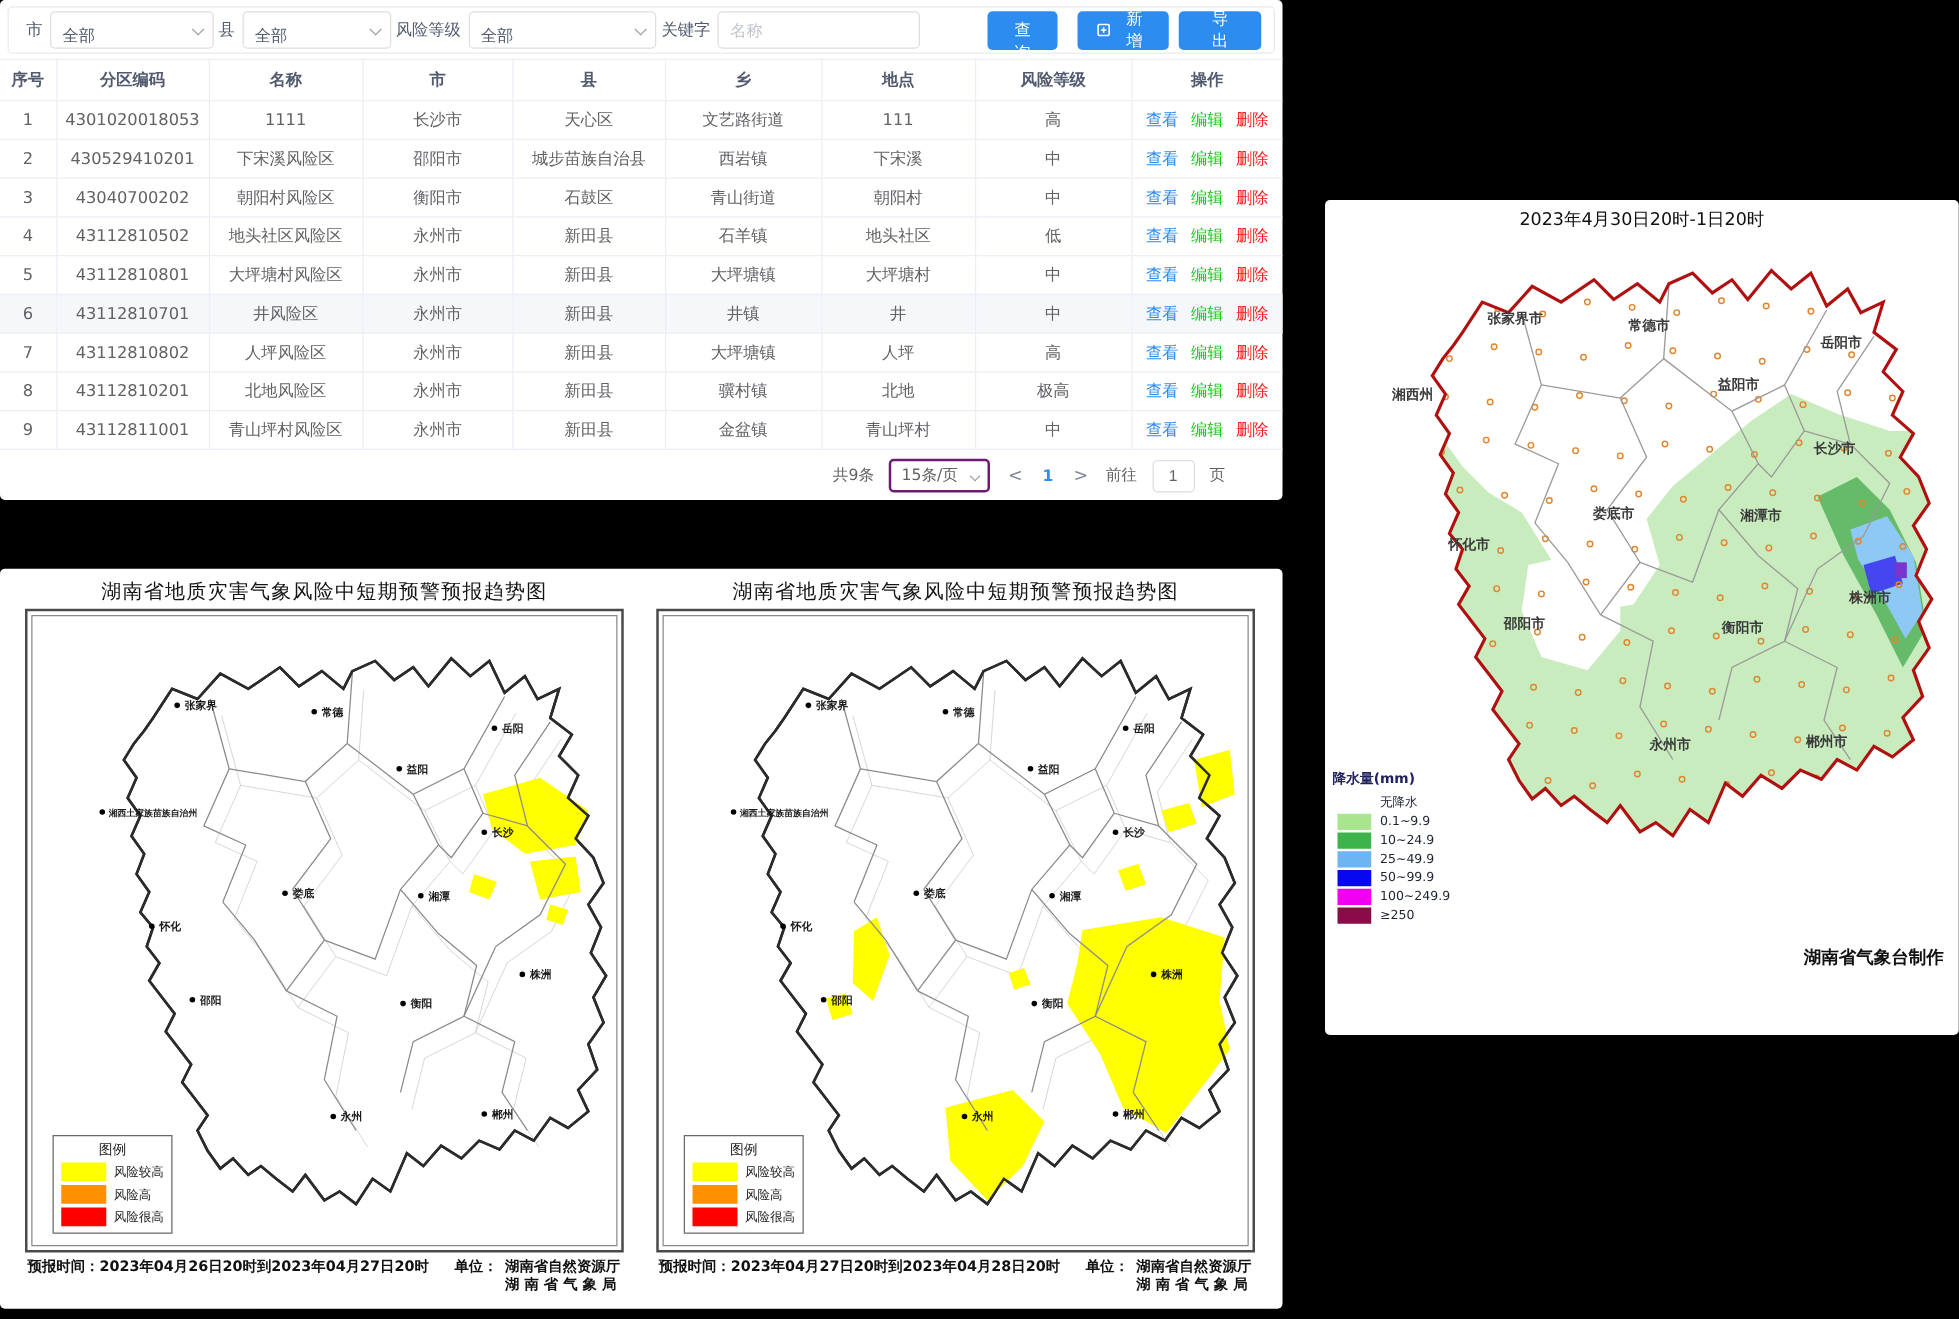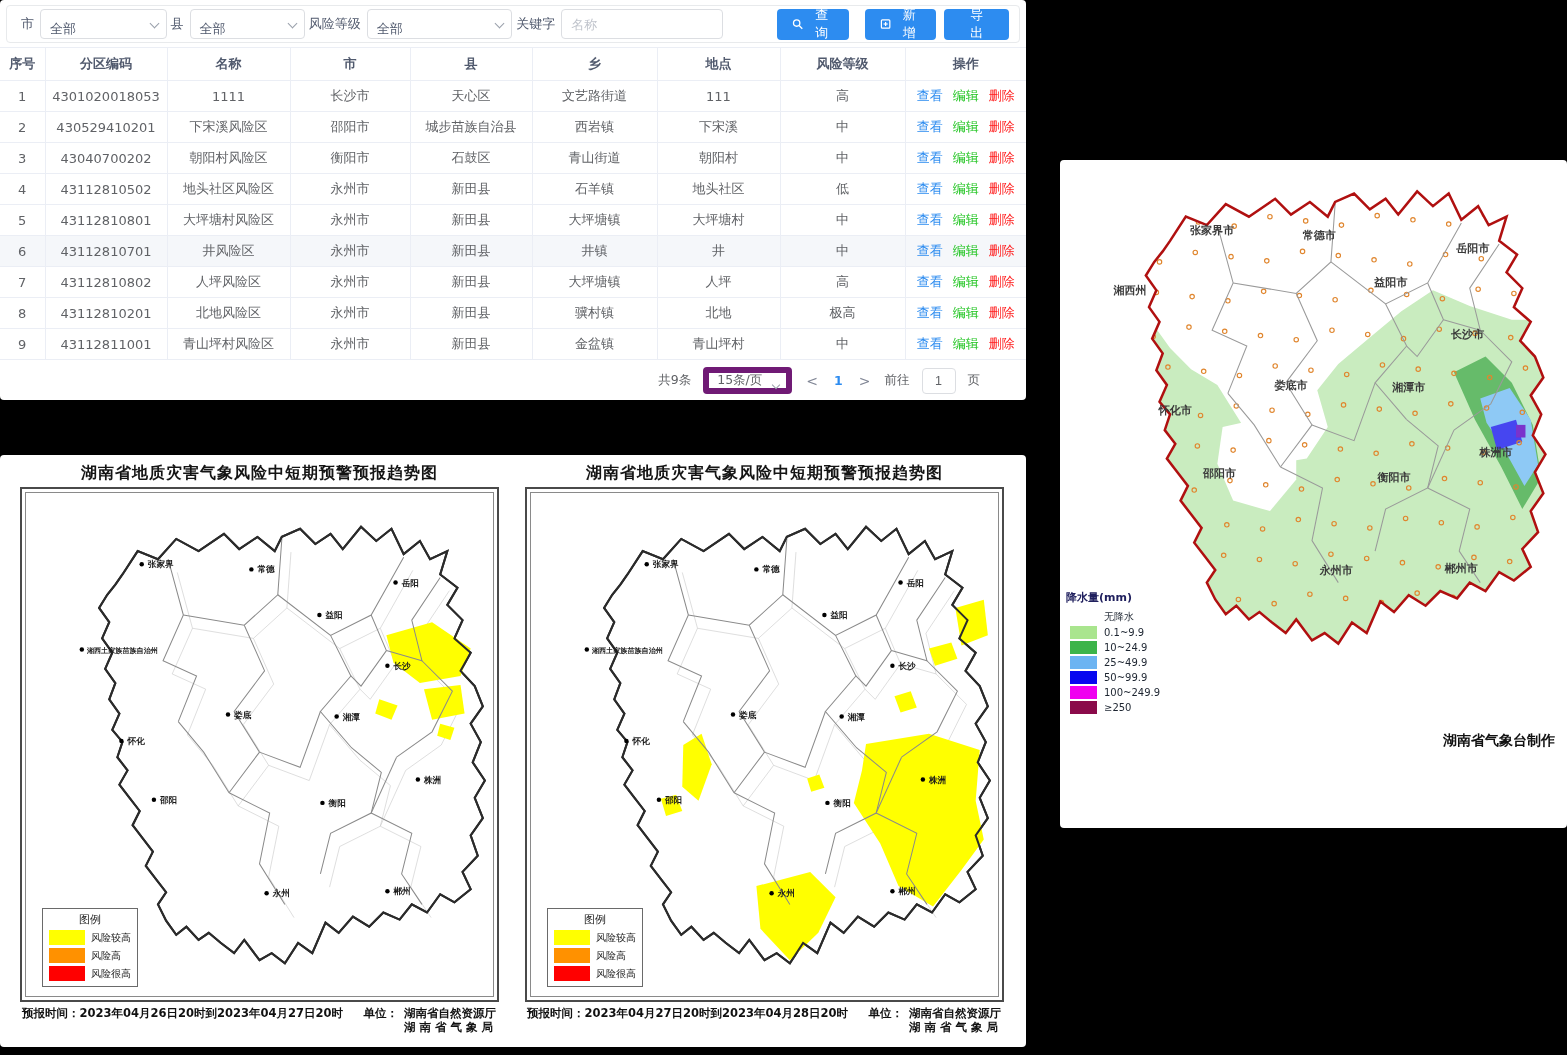--- a/index.html
+++ b/index.html
@@ -16,49 +16,49 @@
     display:flex; align-items:flex-end; padding:0 24px 0 9px; color:#515a6e; background:#fff; cursor:pointer; }
   .sel .chev { position:absolute; right:8px; top:10px; width:7px; height:7px;
     border-right:1.5px solid #9aa0ab; border-bottom:1.5px solid #9aa0ab; transform:rotate(45deg); }
   .sel-city { width:132px; } .sel-county { width:120px; } .sel-risk { width:152px; }
   .kw-input { width:162px; height:30px; border:1px solid #dcdee2; border-radius:4px; padding:0 9px;
     font-size:13px; color:#515a6e; outline:none; }
   .kw-input::placeholder { color:#c0c4cc; }
   .btn { height:31px; background:#2d8cf0; border:none; border-radius:4px; color:#fff; font-size:13px;
     padding:0 15px; display:inline-flex; align-items:center; gap:6px; cursor:pointer;
     font-family:inherit; }
-  .btn-query { margin-left:54px; } .btn-add { margin-left:16px; } .btn-export { margin-left:8px; padding:0 20px; }
+  .btn-query { margin-left:54px;flex-direction:column; } .btn-add { margin-left:16px; } .btn-export { margin-left:8px; padding:0 20px; }
   table { width:1026px; border-collapse:collapse; font-size:13px; table-layout:fixed; }
   th,td { border:1px solid #ebeef5; border-top:none; height:31px; text-align:center; overflow:hidden;
     white-space:nowrap; }
   th { color:#515a6e; font-weight:bold; height:33px; border-top:1px solid #ebeef5; }
   td { color:#606266; }
   th:first-child,td:first-child { border-left:none; } th:last-child,td:last-child { border-right:none; }
   col.c-no{width:45px} col.c-code{width:122px} col.c-name{width:123px} col.c-city{width:120px}
   col.c-county{width:122px} col.c-town{width:125px} col.c-place{width:123px} col.c-risk{width:125px}
   col.c-op{width:121px}
   tr.active td { background:#f5f7fa; }
   .op-link { text-decoration:none; margin:0 5px; cursor:pointer; }
   .op-view { color:#2d8cf0; } .op-edit { color:#1ec41e; } .op-del { color:#ff1a1a;margin-top:12px; }
   .pagination { display:flex; align-items:center; justify-content:flex-end; gap:12px;
     padding:7px 46px 0 0; font-size:12.5px; color:#606266; }
-  .pg-size { position:relative; height:27px; border:6px solid #701a75; border-radius:4px;
+  .pg-size { position:relative; height:27px; border:2px solid #701a75; border-radius:4px;
     display:flex; align-items:center; padding:0 24px 0 8px; cursor:pointer; }
   .pg-size .chev { position:absolute; right:7px; top:9px; width:6px; height:6px;
     border-right:1.5px solid #9aa0ab; border-bottom:1.5px solid #9aa0ab; transform:rotate(45deg); }
   .pg-arrow { color:#808695; font-size:14px; cursor:pointer; padding:0 2px; background:none; border:none;
     font-family:inherit; }
   .pg-cur { color:#2d8cf0; font-weight:bold; padding:0 2px; cursor:pointer; }
   .pg-goto-input { width:34px; height:26px; border:1px solid #dcdee2; border-radius:4px; text-align:center;
     font-size:12.5px; color:#606266; outline:none; }
 
   
   #panel-maps { left:0; top:455px; width:1026px; height:592px; display:flex; padding:4px 6px 0 20px; gap:26px; }
   .trend-fig { width:479px; }
-  .t-title { text-align:center; font-size:16px; font-weight:bold; color:#141414; letter-spacing:1px;
+  .t-title { text-align:center; font-size:16px; font-weight:normal; color:#141414; letter-spacing:1px;
     margin:4px 0 3px; }
   .t-frame { border:2px solid #4a4a4a; padding:3px; height:515px; background:#fff; }
   .t-inner { border:1px solid #8a8a8a; height:100%; position:relative; }
   .t-inner svg { width:100%; height:100%; display:block; }
   .t-legend { position:absolute; left:16px; bottom:9px; width:96px; background:#fff;
     border:1px solid #6a6a6a; padding:3px 6px 5px;margin-top:38px; }
   .t-legend-title { text-align:center; font-size:11px; color:#222; margin-bottom:2px; }
   .t-lrow { display:flex; align-items:center; gap:6px; margin-top:3px; }
   .t-sw { width:36px; height:15px; flex:none; }
   .sw-y{background:#ffff00} .sw-o{background:#ff9100} .sw-r{background:#ff0000}
@@ -450,20 +450,21 @@
         <span class="t-unit-lines">
           <span>湖南省自然资源厅</span><br>
           <span class="l2">湖南省气象局</span>
         </span>
       </span>
     </div>
   </figure>
 </div>
 
 <div id="panel-precip" class="panel">
+  <div class="p-subtitle">2023年4月30日20时-1日20时</div>
   <div class="p-map-wrap">
     <svg viewBox="0 0 460 485" preserveAspectRatio="xMidYMid meet">
       <g clip-path="url(#hunan-clip)">
         <use href="#hunan" fill="#c9ecbf"></use>
         <path fill="#ffffff" d="M50,10 L460,10 L455,150 L420,150 L380,137 L345,122 L315,142 L285,167 L255,192 L235,217 L245,252 L225,282 L195,287 L165,252 L140,212 L115,197 L95,177 L70,142 L55,92 Z"></path>
         <path fill="#ffffff" d="M145,252 L190,242 L215,262 L215,302 L190,332 L155,322 L140,287 Z"></path>
         <path fill="#66bb6a" d="M365,200 L395,185 L420,210 L440,250 L448,300 L430,330 L410,290 L385,245 Z"></path>
         <path fill="#8ec9f5" d="M390,225 L418,215 L438,245 L445,288 L432,308 L412,272 L396,248 Z"></path>
         <path fill="#4646f0" d="M400,252 L424,245 L430,266 L406,274 Z"></path>
         <rect fill="#7a33cc" x="424" y="250" width="9" height="12"></rect>

